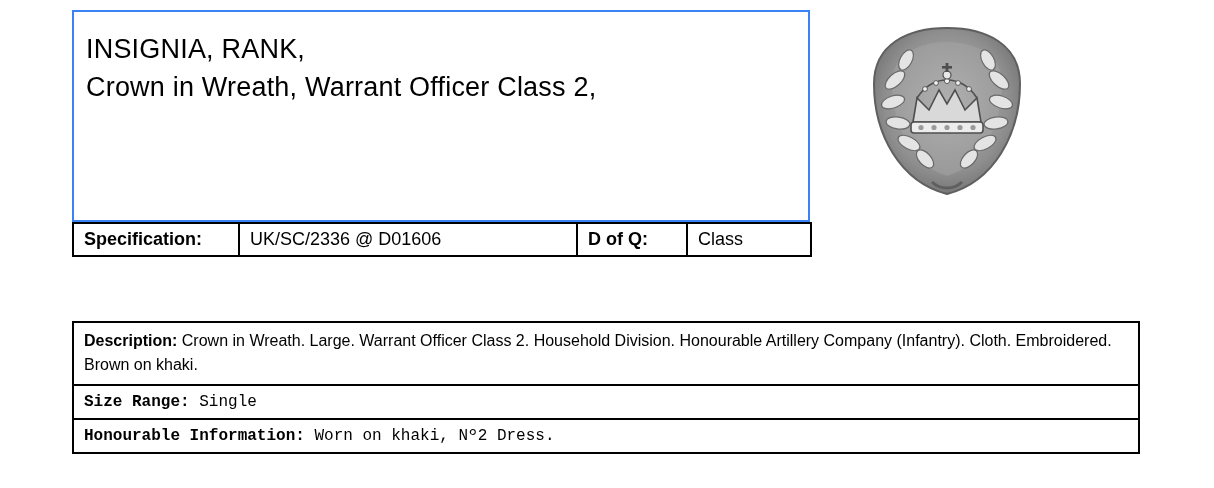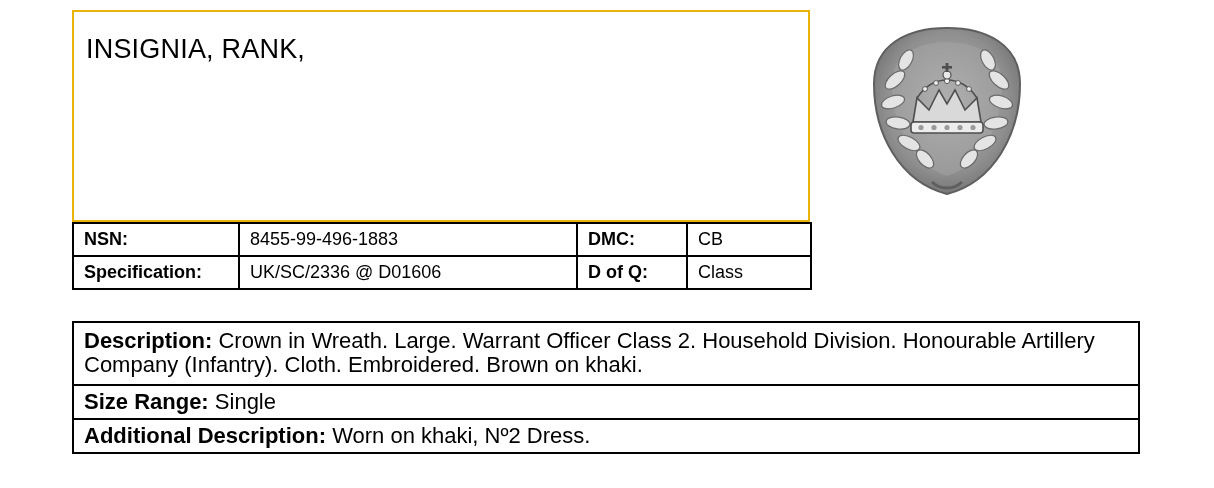--- a/index.html
+++ b/index.html
@@ -24,21 +24,21 @@
     height: 488px;
   }
 
   
   .title-box {
     position: absolute;
     left: 72px;
     top: 10px;
     width: 738px;
     height: 212px;
-    border: 2px solid #eab308;
+    border: 2px solid #3b82f6;
     box-sizing: border-box;
     padding: 18px 0 0 12px;
   }
   .title-line {
     font-size: 27px;
     line-height: 38px;
     letter-spacing: 0.2px;
     white-space: nowrap;
   }
 
@@ -82,36 +82,37 @@
     position: absolute;
     left: 72px;
     top: 321px;
     width: 1068px;
     border-collapse: collapse;
     table-layout: fixed;
   }
   .lower td {
     border: 2px solid #000;
     padding: 6px 10px 7px 10px;
-    font-size: 22px;
+    font-size: 16px;
     line-height: 24px;
     vertical-align: top;
     box-sizing: border-box;
   }
   .lower .lbl { font-weight: bold; }
-  .row-single td { height: 34px; padding-top: 4px; padding-bottom: 4px; }
+  .row-single td { height: 34px; padding-top: 4px; padding-bottom: 4px; font-family: Liberation Mono, monospace; }
   .desc-cell { height: 60px; }
 </style>
 </head>
 <body>
 
 <div id="sheet">
 
   <div class="title-box">
     <div class="title-line">INSIGNIA, RANK,</div>
+    <div class="title-line">Crown in Wreath, Warrant Officer Class 2,</div>
   </div>
 
   <div class="emblem-wrap">
     <svg width="170" height="180" viewBox="0 0 170 180">
       <defs>
         <radialGradient id="gwreath" cx="50%" cy="45%" r="60%">
           <stop offset="0%" stop-color="#b9b9b9"></stop>
           <stop offset="70%" stop-color="#8f8f8f"></stop>
           <stop offset="100%" stop-color="#6e6e6e"></stop>
         </radialGradient>
@@ -163,41 +164,35 @@
         <circle cx="26" cy="19.5" r="2.6" fill="#9b9b9b"></circle>
       </g>
 
       <path d="M70 160 C78 168 92 168 100 160" fill="none" stroke="#5f5f5f" stroke-width="3"></path>
     </svg>
   </div>
 
   <table class="spec">
     <tbody>
       <tr>
-        <td class="k col-k1">NSN:</td>
-        <td class="v col-v1">8455-99-496-1883</td>
-        <td class="k col-k2">DMC:</td>
-        <td class="v col-v2">CB</td>
-      </tr>
-      <tr>
         <td class="k col-k1">Specification:</td>
         <td class="v col-v1">UK/SC/2336 @ D01606</td>
         <td class="k col-k2">D of Q:</td>
         <td class="v col-v2">Class</td>
       </tr>
     </tbody>
   </table>
 
   <table class="lower">
     <tbody>
       <tr>
         <td class="desc-cell"><span class="lbl">Description:</span> <span>Crown in Wreath. Large. Warrant Officer Class 2. Household Division. Honourable Artillery Company (Infantry). Cloth. Embroidered. Brown on khaki.</span></td>
       </tr>
       <tr class="row-single">
         <td><span class="lbl">Size Range:</span> <span>Single</span></td>
       </tr>
       <tr class="row-single">
-        <td><span class="lbl">Additional Description:</span> <span>Worn on khaki, Nº2 Dress.</span></td>
+        <td><span class="lbl">Honourable Information:</span> <span>Worn on khaki, Nº2 Dress.</span></td>
       </tr>
     </tbody>
   </table>
 
 </div>
 
 </body></html>

